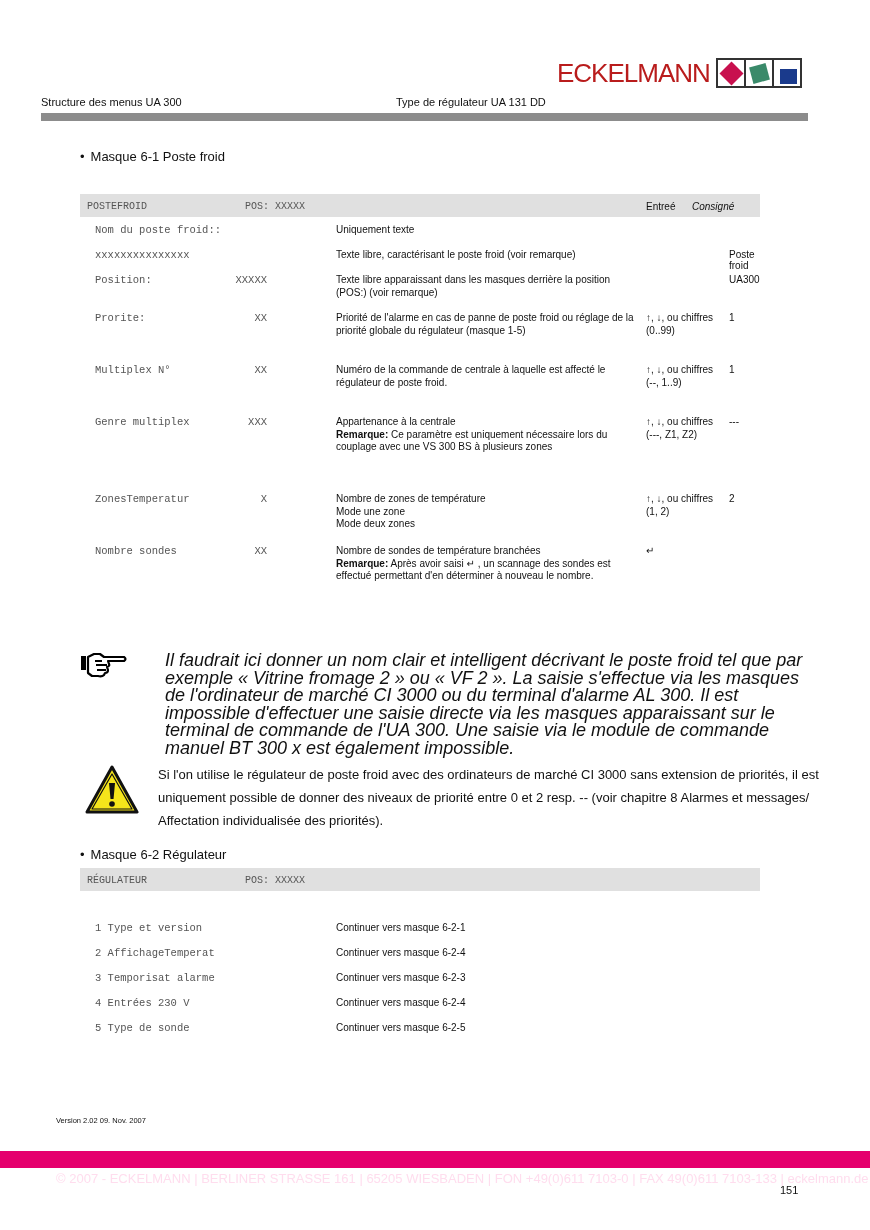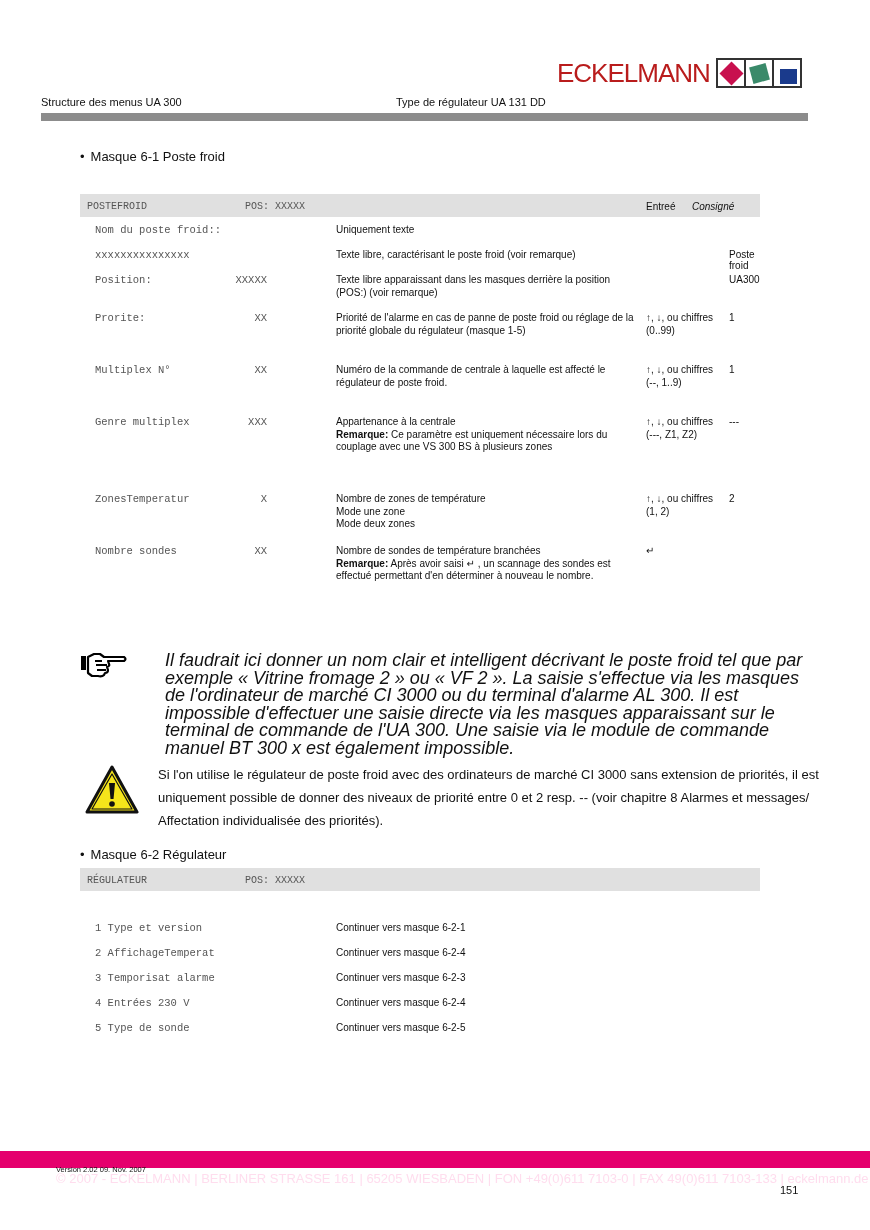--- a/index.html
+++ b/index.html
@@ -33,21 +33,21 @@
   .row > .c2 { position:absolute; right:493px; top:0; font-size:10.5px; text-align:right; }
   .row > .c3 { position:absolute; left:256px; top:0; width:300px; line-height:12.6px; font-size:10px; }
   .row > .c4 { position:absolute; left:566px; top:0; width:74px; line-height:12.6px; font-size:10px; }
   .row > .c5 { position:absolute; left:649px; top:0; font-size:10px; }
 
   .note { font-style:italic; font-size:18px; line-height:17.5px; }
   .warn { font-size:13px; line-height:23px; }
 
   #footer-bar { left:0; top:1151px; width:870px; height:17px; background:#e5006d; }
   #footer-text { left:56px; top:1155px; font-size:13px; color:#fde; white-space:nowrap;margin-top:16px; }
-  #version { left:56px; top:1165px; font-size:7.5px; }
+  #version { left:56px; top:1116px; font-size:7.5px; }
   #pagenum { left:780px; top:1184px; font-size:11px; }
 </style>
 </head>
 <body>
 
 <div id="logo" class="abs">
   <span id="logo-text">ECKELMANN</span>
   <div id="logo-boxes">
     <div class="b">
         <div class="rot" style="background:#c8104e"></div>

